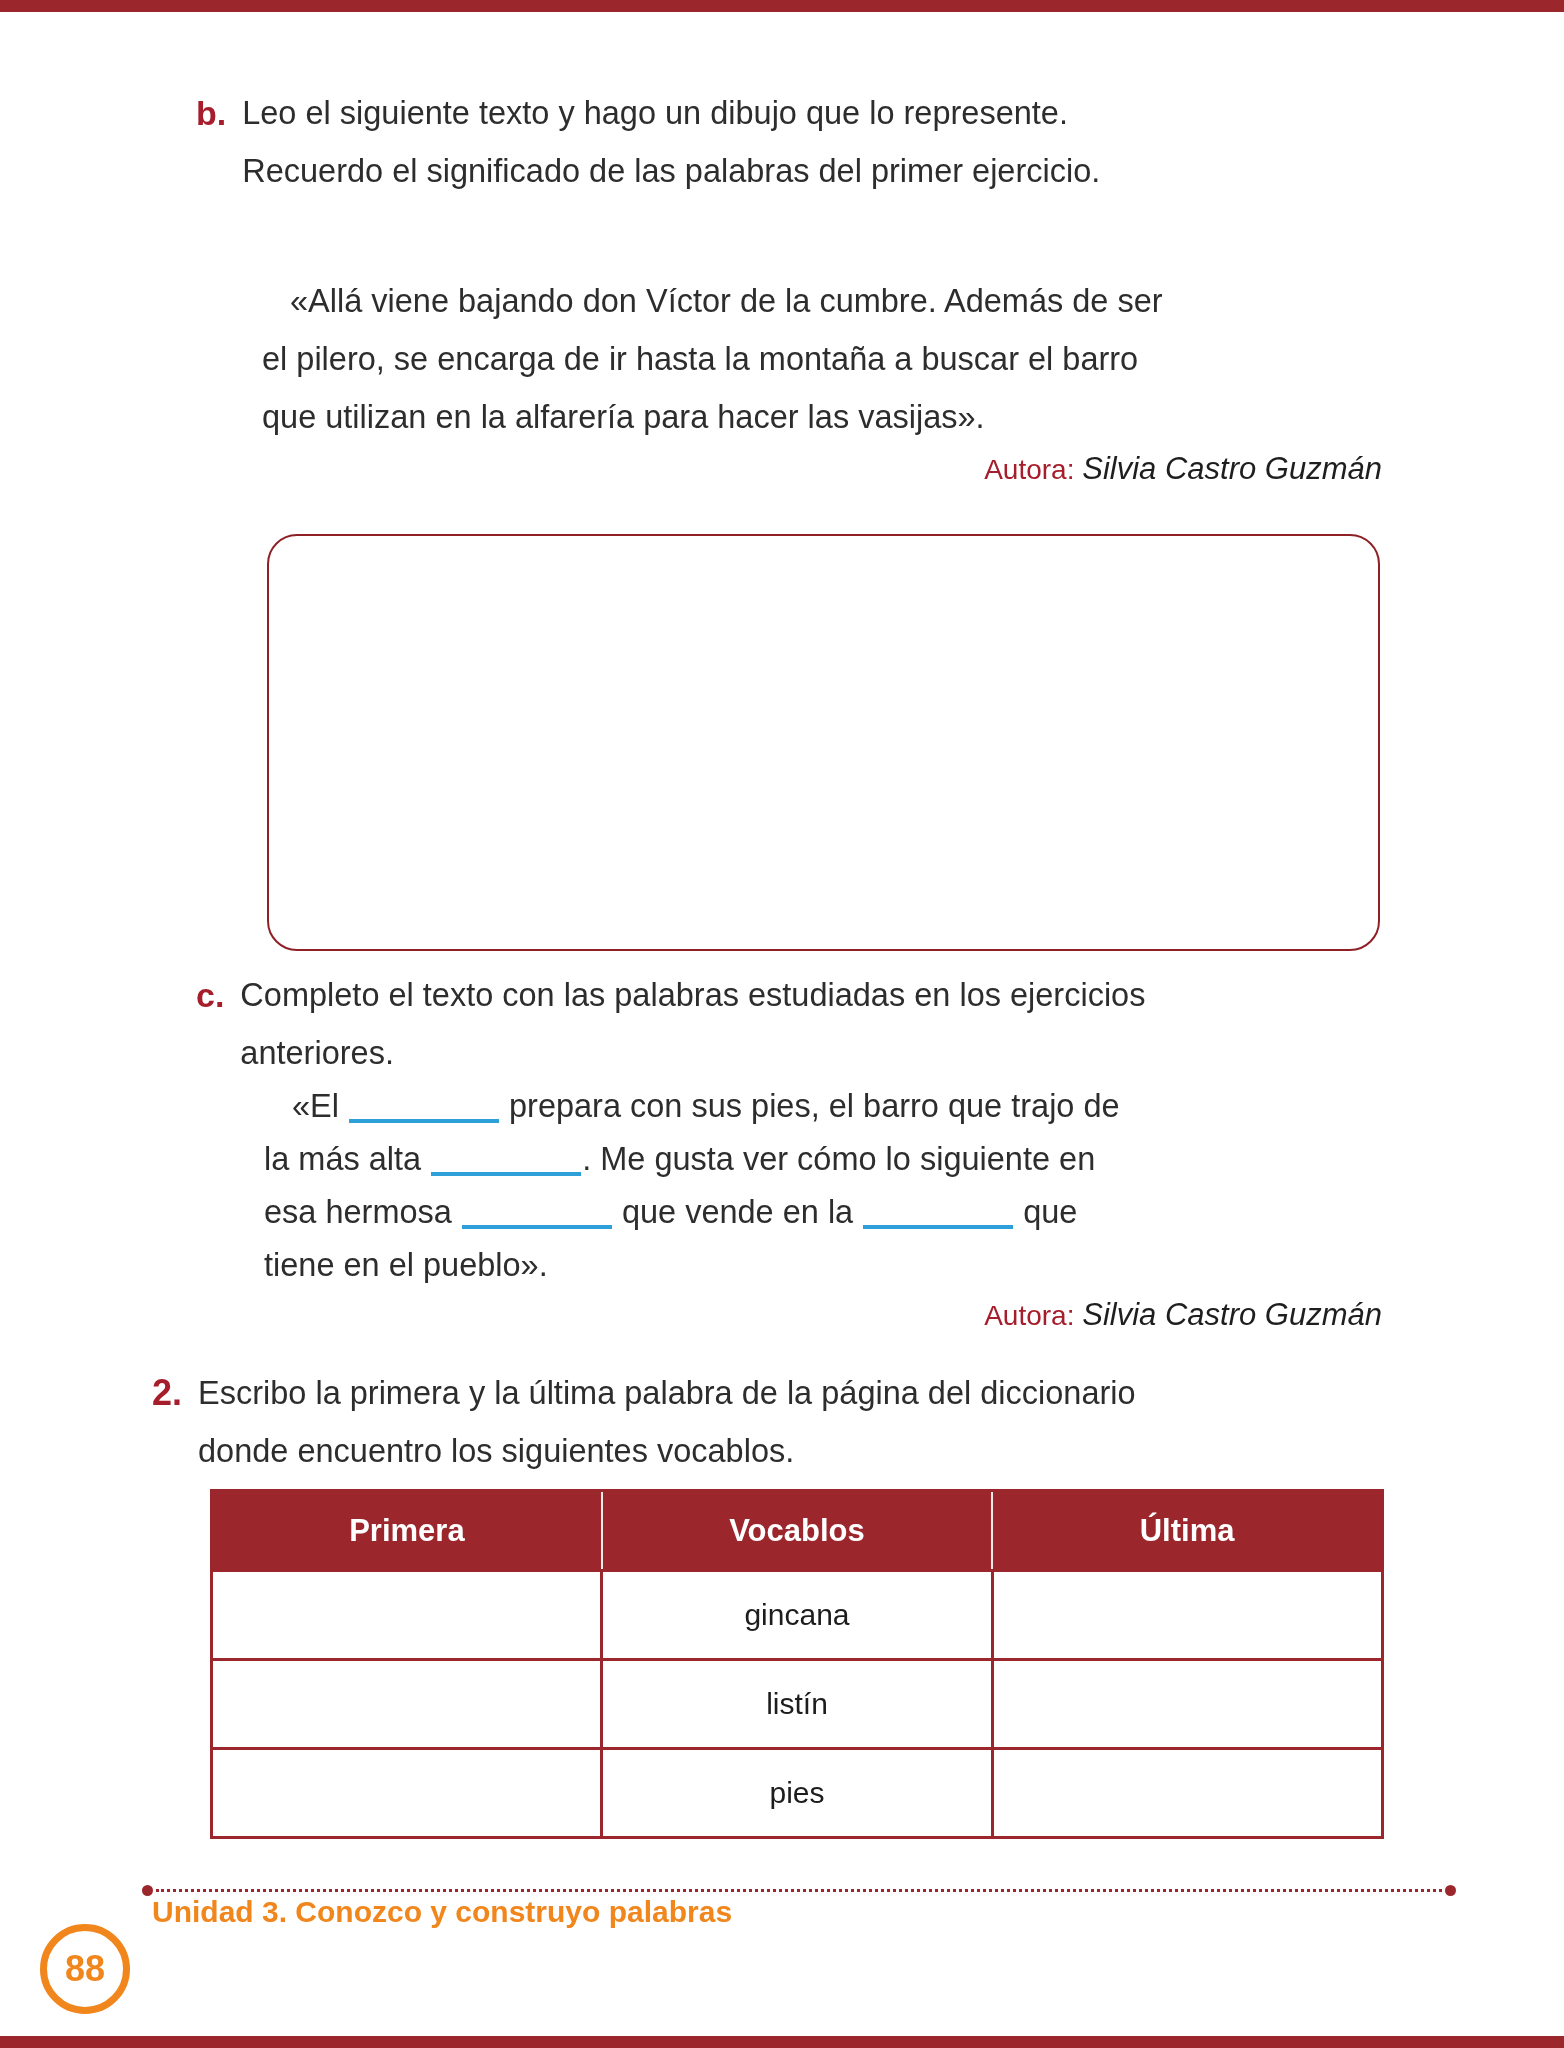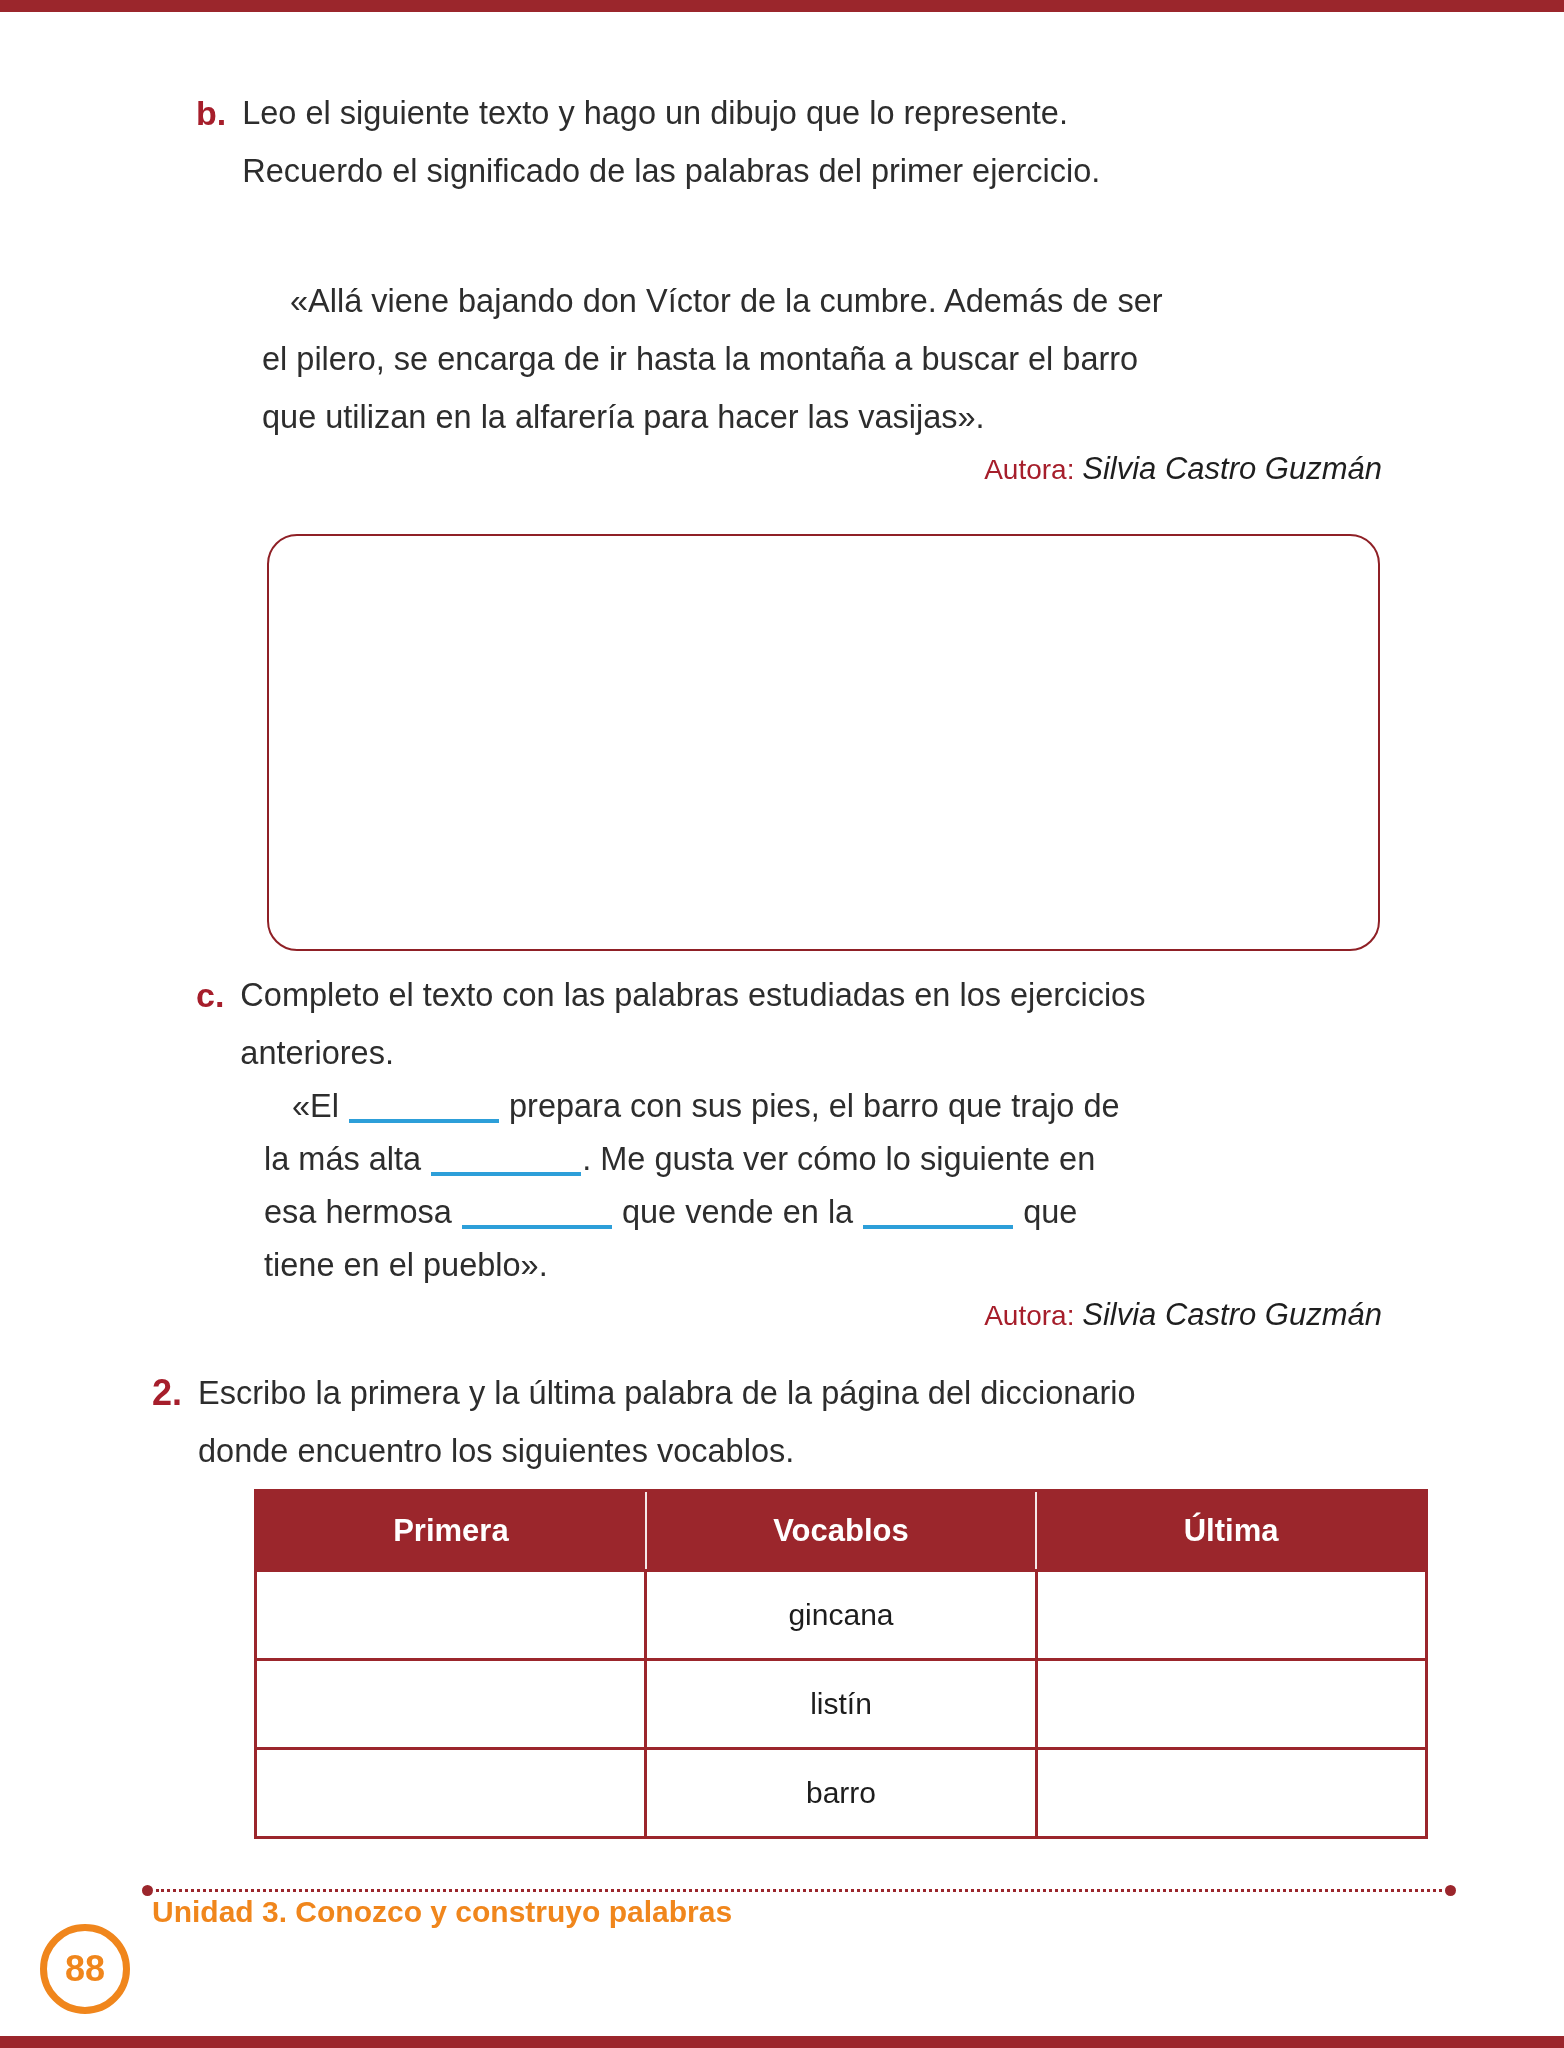--- a/index.html
+++ b/index.html
@@ -36,21 +36,21 @@
 
   
   .drawing-box{border:2.5px solid #8f2026;border-radius:30px;background:#ffffff;}
 
   
   .fill-line{font-size:32.5px;line-height:53px;color:var(--ink);white-space:nowrap;}
   .blank{display:inline-block;width:150px;height:10px;border-bottom:4px solid var(--blue);margin:0 10px;vertical-align:-6px;}
   .blank.tight-right{margin-right:1px;}
 
   
-  table.vocab{border-collapse:collapse;table-layout:fixed;width:1174px;border:3px solid var(--maroon);margin-left:44px;}
+  table.vocab{border-collapse:collapse;table-layout:fixed;width:1174px;border:3px solid var(--maroon);}
   table.vocab th{background:var(--maroon);color:#ffffff;font-weight:bold;font-size:31px;height:80px;border-left:2px solid rgba(255,255,255,0.9);}
   table.vocab th:first-child{border-left:none;}
   table.vocab td{height:89px;border:3px solid var(--maroon);background:#ffffff;text-align:center;font-size:30px;color:#1d1d1d;}
 
   
   .dotted-row{display:flex;align-items:center;}
   .end-dot{width:11px;height:11px;border-radius:50%;background:var(--maroon);flex:0 0 auto;}
   .dot-line{flex:1;border-top:3px dotted var(--maroon);margin:0 3px;height:0;}
 
   
@@ -134,21 +134,21 @@
         <td>gincana</td>
         <td></td>
       </tr>
       <tr>
         <td></td>
         <td>listín</td>
         <td></td>
       </tr>
       <tr>
         <td></td>
-        <td>barro</td>
+        <td>pies</td>
         <td></td>
       </tr>
     </tbody>
   </table>
 
   <div class="abs dotted-row" style="left:142px;top:1884px;width:1314px;height:12px;">
     <span class="end-dot"></span>
     <span class="dot-line"></span>
     <span class="end-dot"></span>
   </div>

